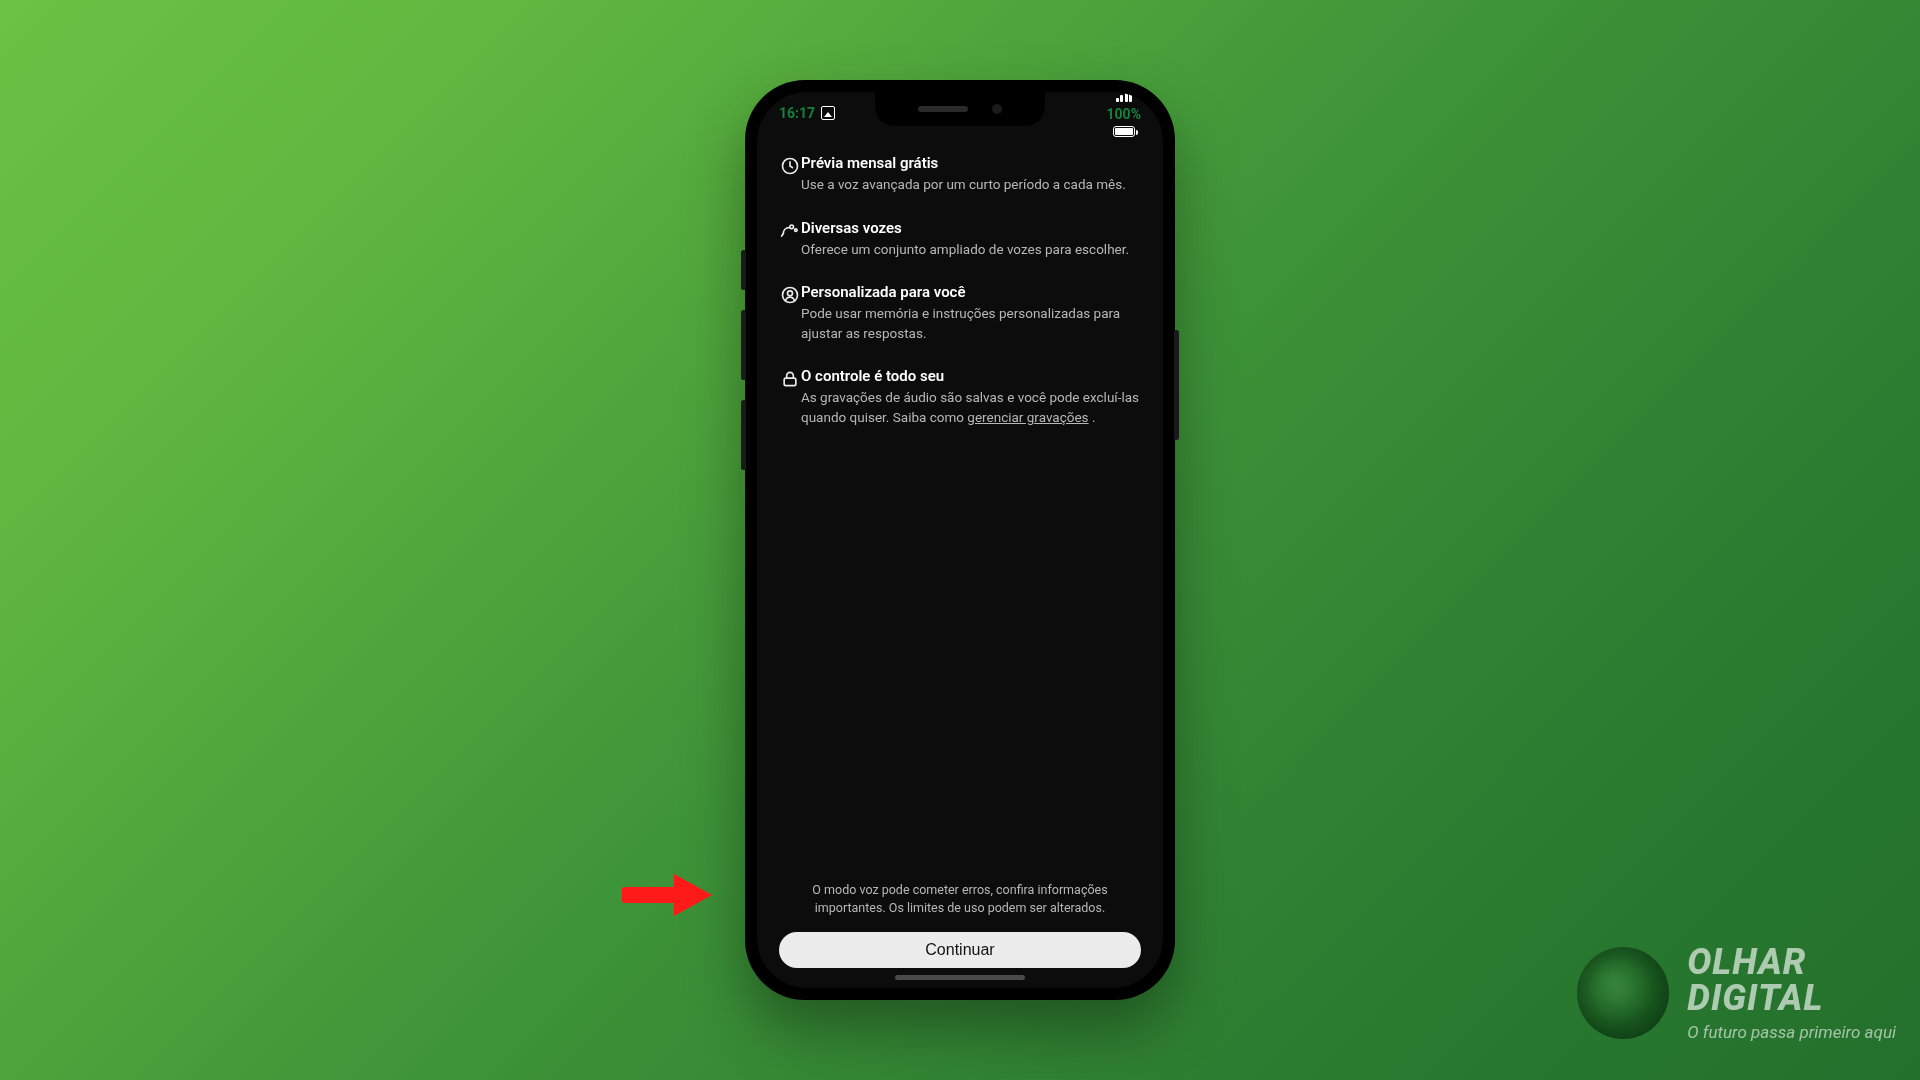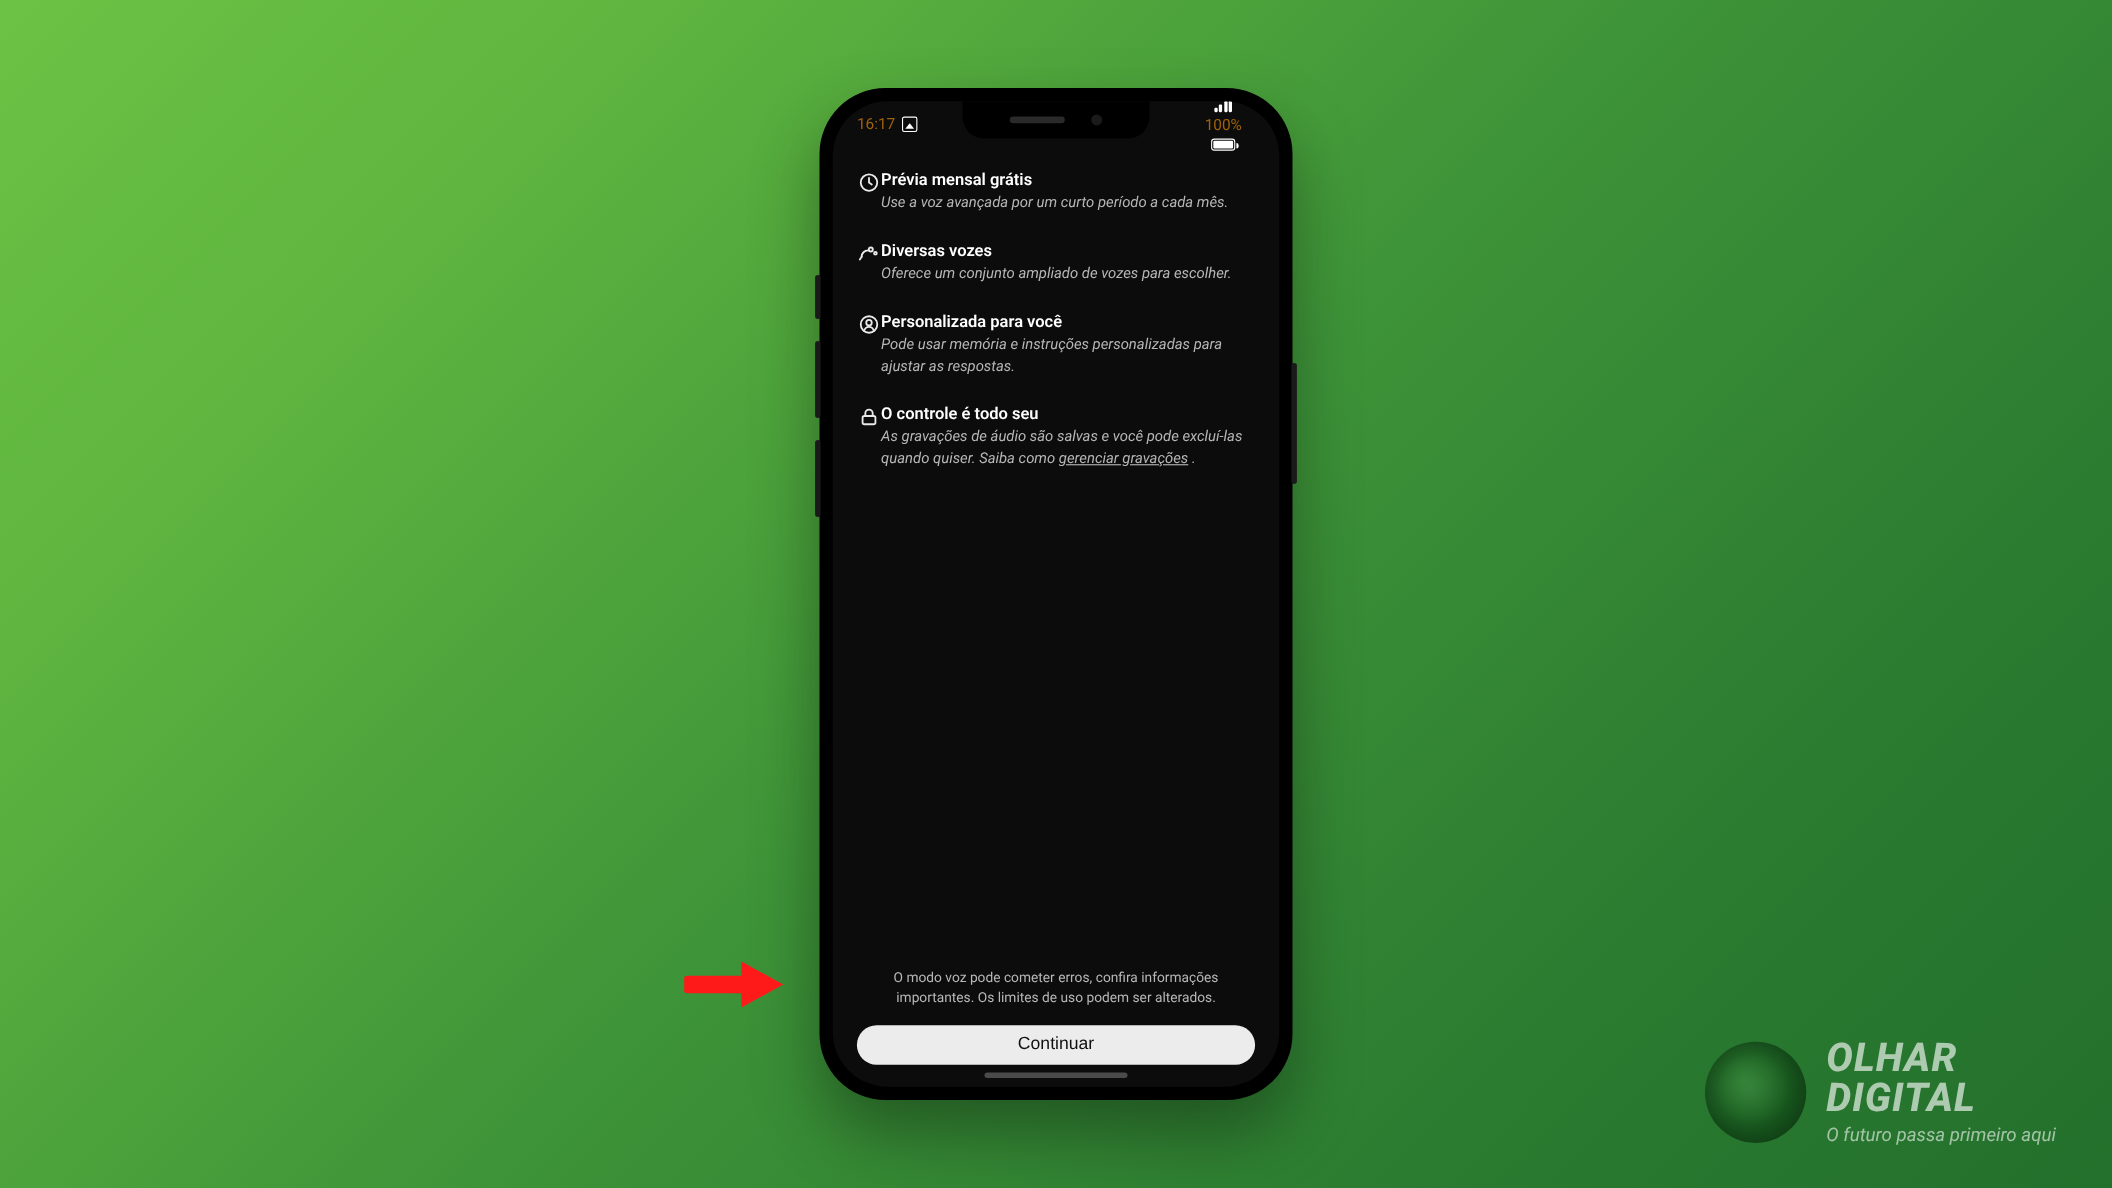--- a/index.html
+++ b/index.html
@@ -57,29 +57,29 @@
     align-items: center;
     justify-content: center;
     gap: 10px;
   }
   .speaker { width: 50px; height: 6px; background: #2a2a2a; border-radius: 3px; }
   .cam     { width: 10px; height: 10px; background: #1b1b1b; border-radius: 50%; margin-left: 14px; }
 
   
   .status-bar {
     position: absolute;
-    top: 0; left: 0; right: 12px;
+    top: 0; left: 0; right: 0;
     height: 42px;
     display: flex;
     align-items: center;
     justify-content: space-between;
     padding: 0 22px;
-    color: #a16207;
+    color: #15803d;
     font-size: 14px;
-    font-weight: 400;
+    font-weight: 700;
     z-index: 4;
   }
   .status-left { display: flex; align-items: center; gap: 6px; }
   .status-right { display: flex; align-items: center; gap: 4px; flex-direction: column; }
   .img-icon {
     width: 14px; height: 14px; border: 1.5px solid #fff; border-radius: 2px;
     position: relative;
   }
   .img-icon::after{
     content:""; position:absolute; left:2px; bottom:2px; width:0; height:0;
@@ -114,21 +114,21 @@
   }
   .features { display: flex; flex-direction: column; gap: 24px; }
   .feature { display: flex; gap: 0; }
   .ficon {
     flex: 0 0 22px; height: 22px; margin-top: 1px;
     display:flex; align-items:center; justify-content:center;
     color:#e9e9e9;
   }
   .ftext { flex: 1; }
   .ftitle { font-size: 15px; font-weight: 600; margin-bottom: 3px; color:#fff;}
-  .fdesc  { font-size: 13.5px; color: #b7b7b7; line-height: 1.45; font-style: italic; }
+  .fdesc  { font-size: 13.5px; color: #b7b7b7; line-height: 1.45; }
   .fdesc a { color:#b7b7b7; text-decoration: underline; }
 
   .bottom { margin-top: auto; text-align: center; }
   .disclaimer {
     font-size: 12.5px; color:#b7b7b7; line-height:1.5;
     padding: 0 14px 14px 14px;
   }
   .cta {
     width: 100%;
     background: #ececec;
@@ -152,21 +152,21 @@
     left: 622px;
     top: 870px;
     width: 90px;
     height: 50px;
     z-index: 10;
   }
 
   
   .watermark {
     position: absolute;
-    right: 51px;
+    right: 24px;
     bottom: 38px;
     display: flex;
     align-items: center;
     gap: 18px;
     opacity: 0.68;
   }
   .wm-logo {
     width: 92px; height: 92px; border-radius: 50%;
     background: radial-gradient(circle at 38% 38%, #2e7d32 0%, #0f4715 60%, #082b0d 100%);
     box-shadow: inset 0 0 24px rgba(0,0,0,0.55);

